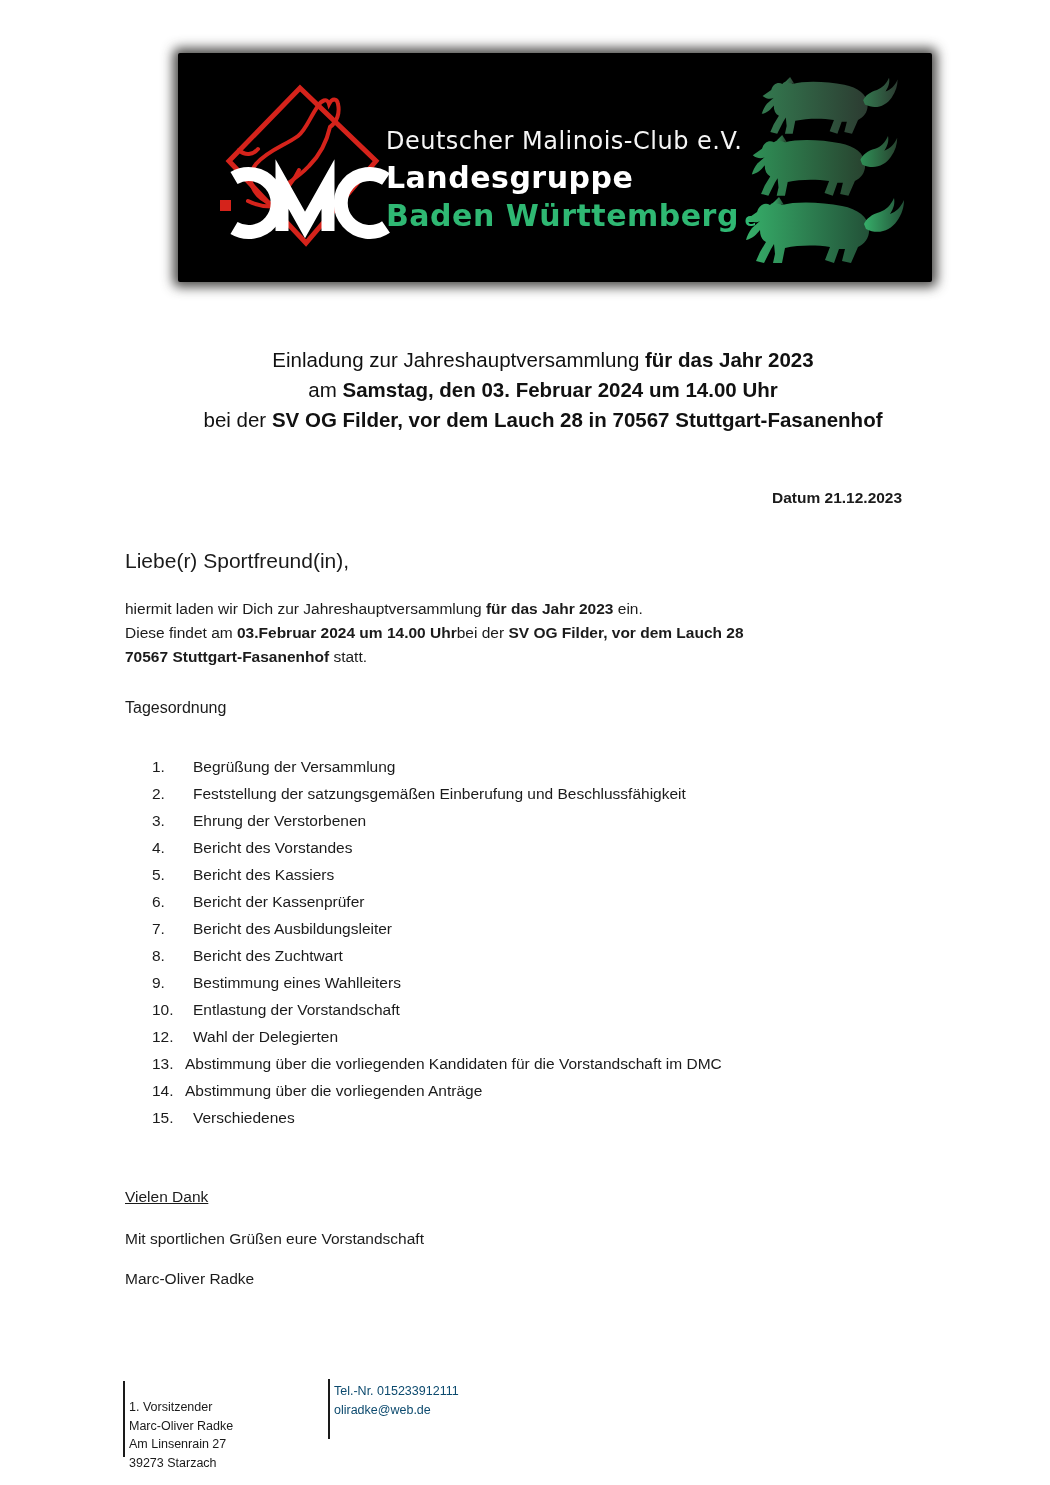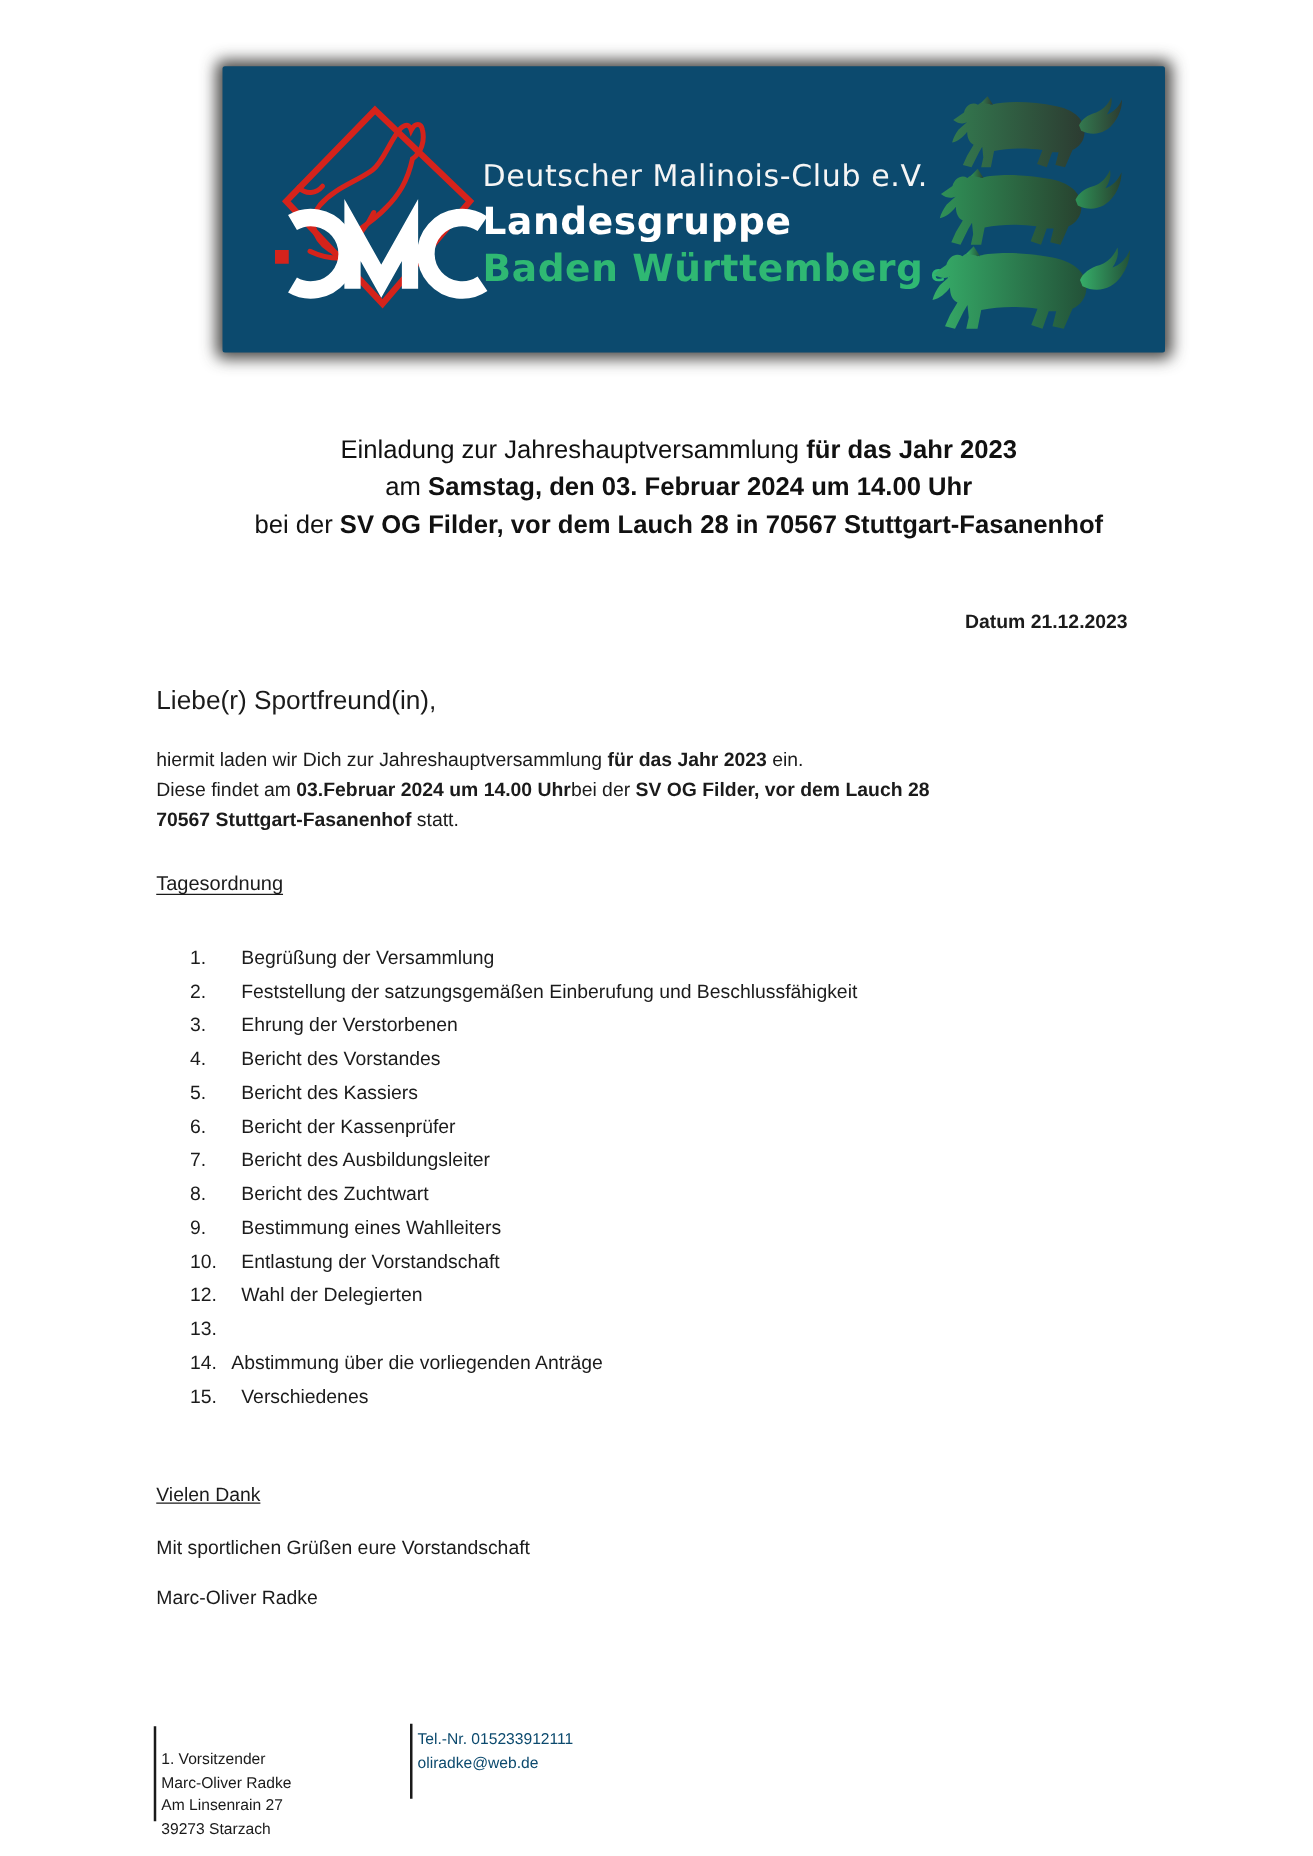--- a/index.html
+++ b/index.html
@@ -3,42 +3,42 @@
 <meta charset="utf-8">
 <style>
   html,body{margin:0;padding:0;}
   body{
     width:1050px;height:1485px;position:relative;background:#ffffff;
     font-family:"Liberation Sans", sans-serif;color:#1b1b1b;overflow:hidden;
   }
   
   .banner{
     position:absolute;left:178px;top:53px;width:754px;height:229px;
-    background:#0c4a6e;border-radius:2px;
+    background:#000000;border-radius:2px;
     box-shadow:0 0 12px 5px rgba(45,43,41,.85);
   }
   .logo-svg{position:absolute;left:4px;top:0;width:220px;height:220px;}
   .banner-text{position:absolute;left:208px;top:74px;white-space:nowrap;}
   .bt-line1{font-family:"DejaVu Sans", sans-serif;font-size:24px;font-weight:400;color:#f5f5f5;letter-spacing:.5px;}
   .bt-line2{font-family:"DejaVu Sans", sans-serif;font-size:30px;font-weight:700;color:#ffffff;margin-top:5px;letter-spacing:.5px;}
   .bt-line3{font-family:"DejaVu Sans", sans-serif;font-size:30px;font-weight:700;color:#2fb873;margin-top:3px;letter-spacing:.5px;}
   .bt-suffix{font-size:17px;margin-left:6px;font-weight:700;}
   .lions-svg{position:absolute;right:12px;top:22px;width:176px;height:192px;}
   
   .title-block{
     position:absolute;left:36px;top:345px;width:1014px;text-align:center;
     font-size:20.5px;line-height:30px;color:#111;
   }
   .b{font-weight:700;}
   .date-line{position:absolute;left:772px;top:489px;font-size:15.5px;font-weight:bold;}
   .greeting{position:absolute;left:125px;top:549px;font-size:21px;}
   .paragraph{position:absolute;left:125px;top:597px;font-size:15.5px;line-height:24px;}
   .agenda-heading{
     position:absolute;left:125px;top:699px;font-size:16px;
-    text-decoration:underline;text-underline-offset:3px;
+    text-underline-offset:3px;
   }
   .agenda{position:absolute;left:152px;top:758px;font-size:15.5px;}
   .agenda-row{height:27px;display:flex;align-items:flex-start;}
   .agenda-num{display:inline-block;width:41px;flex:0 0 41px;}
   .closing-thanks{position:absolute;left:125px;top:1188px;font-size:15.5px;text-decoration:underline;}
   .closing-regards{position:absolute;left:125px;top:1230px;font-size:15.5px;}
   .closing-signature{position:absolute;left:125px;top:1270px;font-size:15.5px;}
   
   .footer-col1{position:absolute;left:129px;top:1382px;font-size:12.5px;line-height:18.5px;color:#1a1a1a;margin-top:16px;}
   .footer-col2{position:absolute;left:334px;top:1382px;font-size:12.5px;line-height:18.5px;color:#0c4a6e;}
@@ -157,20 +157,21 @@
   <div class="agenda-row">
       <span class="agenda-num">10.</span>
       <span>Entlastung der Vorstandschaft</span>
     </div>
   <div class="agenda-row">
       <span class="agenda-num">12.</span>
       <span>Wahl der Delegierten</span>
     </div>
   <div class="agenda-row">
       <span class="agenda-num" style="width:33px;flex-basis:33px;">13.</span>
+      <span>Abstimmung über die vorliegenden Kandidaten für die Vorstandschaft im DMC</span>
     </div>
   <div class="agenda-row">
       <span class="agenda-num" style="width:33px;flex-basis:33px;">14.</span>
       <span>Abstimmung über die vorliegenden Anträge</span>
     </div>
   <div class="agenda-row">
       <span class="agenda-num">15.</span>
       <span>Verschiedenes</span>
     </div>
 </div>

